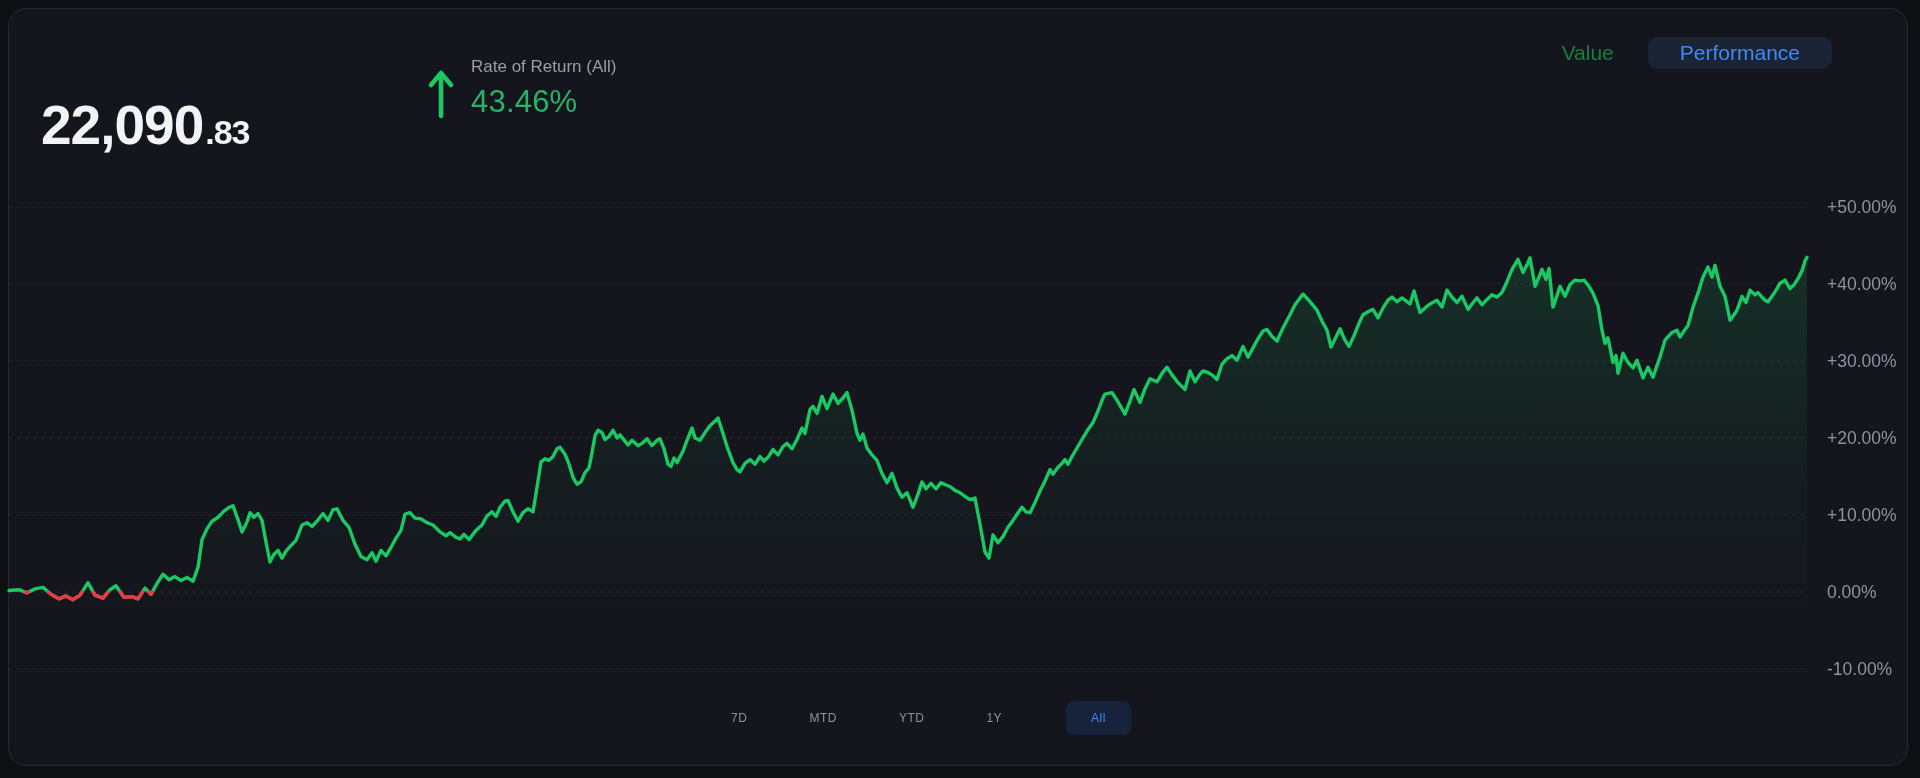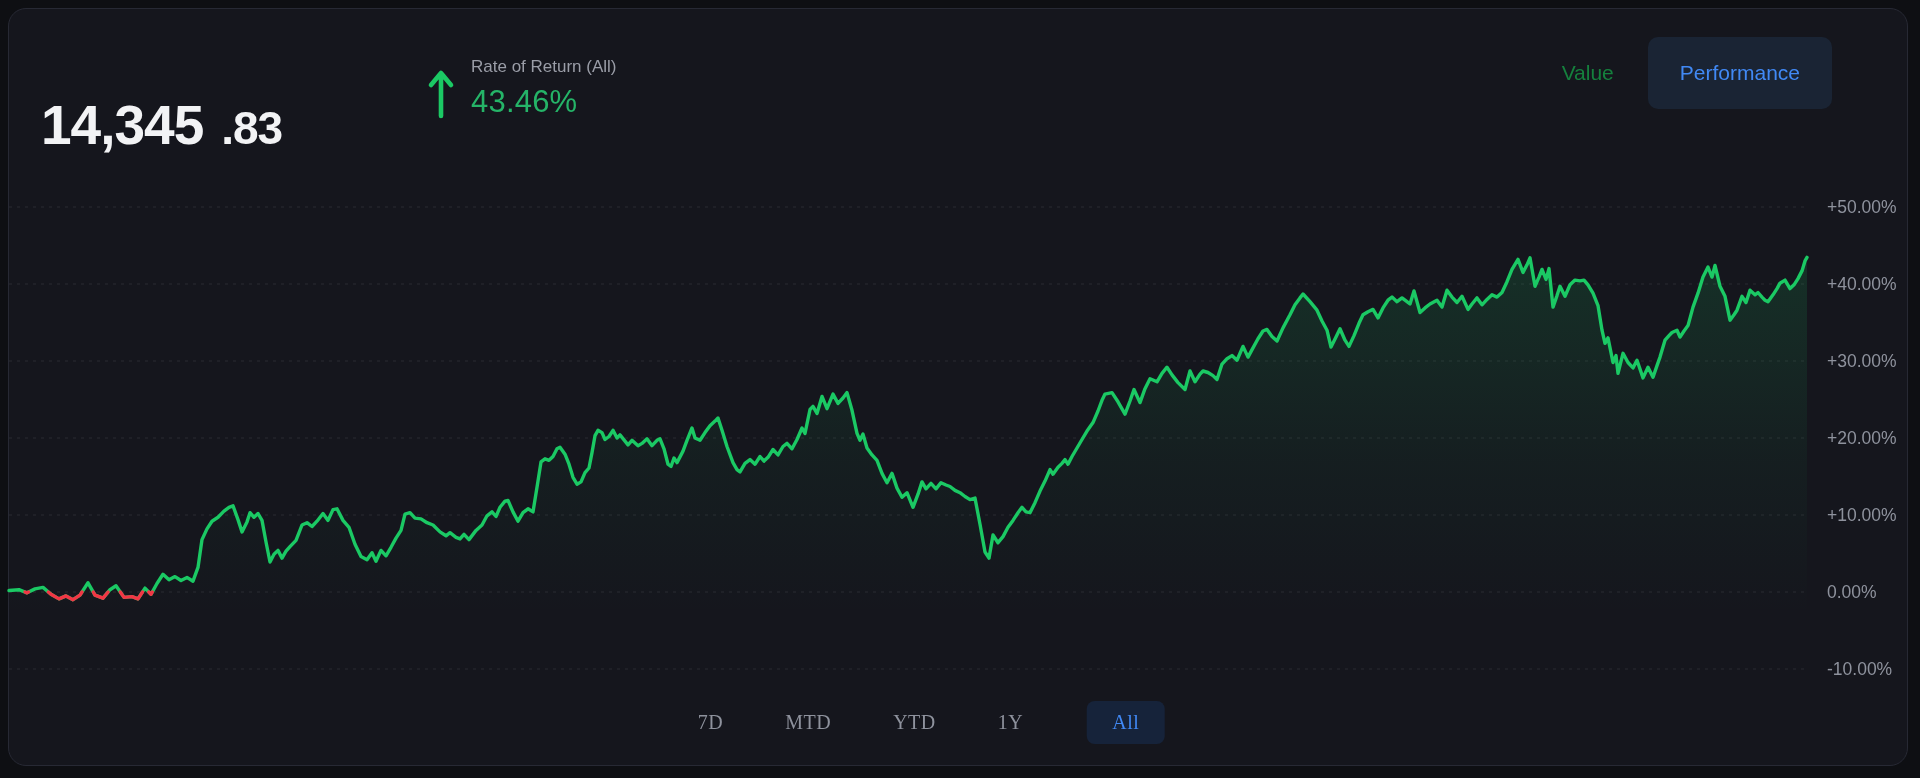--- a/index.html
+++ b/index.html
@@ -13,47 +13,47 @@
     position:absolute;left:8px;top:8px;width:1900px;height:758px;
     background:#15161d;border:1px solid #272934;border-radius:18px;
     box-sizing:border-box;
   }
   
   .big-value{
     position:absolute;left:32px;top:84px;display:flex;align-items:baseline;
     color:#f2f3f5;letter-spacing:-1px;
   }
   .big-value .main{font-size:55px;font-weight:700;}
-  .big-value .fraction{font-size:46px;font-weight:700;margin-left:18px;}
+  .big-value .fraction{font-size:34px;font-weight:700;margin-left:2px;}
   .ror{position:absolute;left:418px;top:48px;display:flex;align-items:flex-start;}
   .ror-arrow{margin-top:11px;}
   .ror-text{margin-left:16px;display:flex;flex-direction:column;}
   .ror-label{font-size:17px;color:#9a9da7;margin-bottom:7px;}
   .ror-value{font-size:31px;color:#25b468;font-weight:400;letter-spacing:0.2px;}
   .view-toggle{
     position:absolute;right:75px;top:28px;display:flex;align-items:center;gap:34px;
   }
   .toggle-option{
     font-size:21px;color:#15803d;cursor:pointer;background:none;border:none;
     font-family:inherit;padding:0;
   }
   .toggle-option.selected{
     color:#4189f5;background:#1a2434;border-radius:10px;
-    padding:24px 32px;
+    padding:4px 32px;
   }
   
   #chart-svg{position:absolute;left:0;top:0;pointer-events:auto;}
   
   .range-row{
     position:absolute;left:914px;top:692px;transform:translateX(-50%);
     display:flex;align-items:center;gap:30px;
   }
   .range-button{
-    font-size:20px;color:#8e929d;background:none;border:none;cursor:pointer;
-    font-family:Liberation Serif, serif;padding:10px 16px;border-radius:8px;letter-spacing:0.5px;
+    font-size:12px;color:#8e929d;background:none;border:none;cursor:pointer;
+    font-family:Liberation Sans, sans-serif;padding:10px 16px;border-radius:8px;letter-spacing:0.5px;
   }
   .range-button.selected{
     color:#4189f5;background:#16233a;padding:10px 25px;margin-left:18px;
   }
 </style>
 </head>
 <body>
 
 <div class="panel">
 
@@ -88,21 +88,21 @@
         <text x="1826" y="289" font-size="17.5" fill="#8e929d" font-family="&quot;Liberation Sans&quot;,&quot;DejaVu Sans&quot;,sans-serif">+40.00%</text>
         <text x="1826" y="366" font-size="17.5" fill="#8e929d" font-family="&quot;Liberation Sans&quot;,&quot;DejaVu Sans&quot;,sans-serif">+30.00%</text>
         <text x="1826" y="443" font-size="17.5" fill="#8e929d" font-family="&quot;Liberation Sans&quot;,&quot;DejaVu Sans&quot;,sans-serif">+20.00%</text>
         <text x="1826" y="520" font-size="17.5" fill="#8e929d" font-family="&quot;Liberation Sans&quot;,&quot;DejaVu Sans&quot;,sans-serif">+10.00%</text>
         <text x="1826" y="597" font-size="17.5" fill="#8e929d" font-family="&quot;Liberation Sans&quot;,&quot;DejaVu Sans&quot;,sans-serif">0.00%</text>
         <text x="1826" y="674" font-size="17.5" fill="#8e929d" font-family="&quot;Liberation Sans&quot;,&quot;DejaVu Sans&quot;,sans-serif">-10.00%</text>
       </g>
   </svg>
 
   <div class="big-value">
-    <span class="main">14,345</span>
+    <span class="main">22,090</span>
     <span class="fraction">.83</span>
   </div>
 
   <div class="ror">
     <svg class="ror-arrow" width="28" height="52" viewBox="0 0 28 52">
       <path d="M14 48 L14 7 M4 17 L14 5 L24 17" fill="none" stroke="#1bc964" stroke-width="4.6" stroke-linecap="round" stroke-linejoin="round"></path>
     </svg>
     <div class="ror-text">
       <span class="ror-label">Rate of Return (All)</span>
       <span class="ror-value">43.46%</span>

